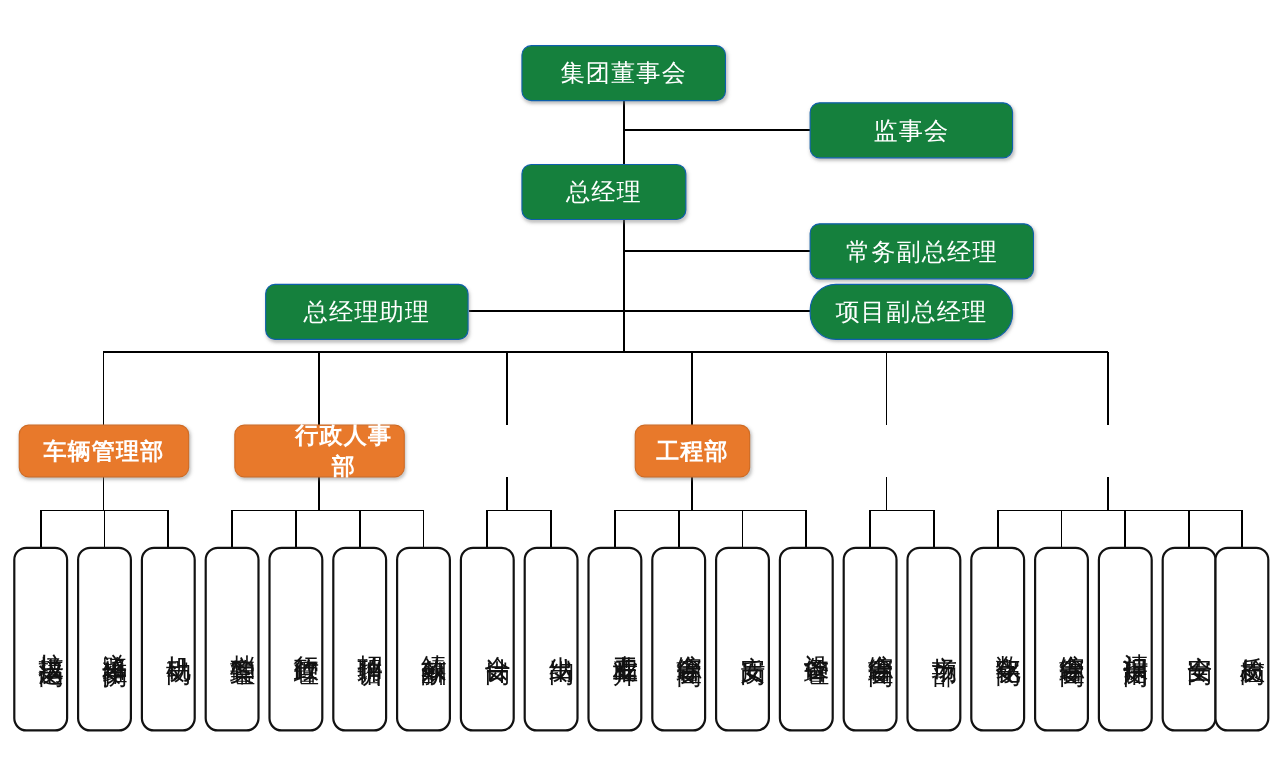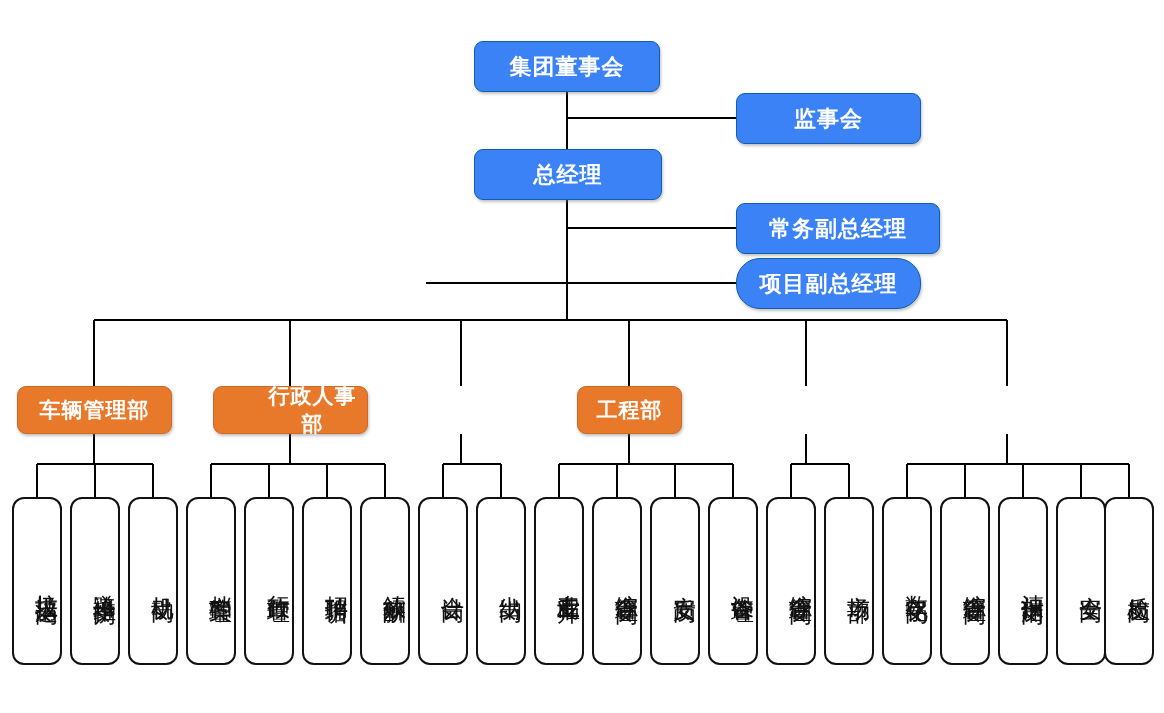--- a/index.html
+++ b/index.html
@@ -28,26 +28,26 @@
     position: absolute;
     box-sizing: border-box;
     display: flex;
     align-items: center;
     justify-content: center;
     text-align: center;
     z-index: 2;
   }
   
   .node.blue {
-    background: #3b82f6;
+    background: #15803d;
     border: 1px solid #0E5FAC;
     border-radius: 9px;
     color: #ffffff;
     font-size: 22px;
-    font-weight: 700;
+    font-weight: 400;
     letter-spacing: 1px;
     box-shadow: 1px 2px 3px rgba(120,120,120,0.45);
   }
   
   .node.orange {
     background: #E8792B;
     border: 1px solid #D06A22;
     border-radius: 9px;
     color: #ffffff;
     font-size: 21px;
@@ -142,22 +142,23 @@
       <line x1="907" y1="464" x2="907" y2="497"></line>
       <line x1="965" y1="464" x2="965" y2="497"></line>
       <line x1="1023" y1="464" x2="1023" y2="497"></line>
       <line x1="1081" y1="464" x2="1081" y2="497"></line>
       <line x1="1129" y1="464" x2="1129" y2="497"></line>
     </g>
   </svg>
 
   <div class="node blue" style="left:474px;top:41px;width:186px;height:51px;">集团董事会</div>
   <div class="node blue" style="left:736px;top:93px;width:185px;height:51px;">监事会</div>
-  <div class="node blue" style="left:474px;top:149px;width:188px;height:51px;">总经理</div>
+  <div class="node blue" style="left:474px;top:149px;width:150px;height:51px;">总经理</div>
   <div class="node blue" style="left:736px;top:203px;width:204px;height:51px;">常务副总经理</div>
+  <div class="node blue" style="left:241px;top:258px;width:185px;height:51px;">总经理助理</div>
   <div class="node blue" style="left:736px;top:258px;width:185px;height:51px;border-radius:24px;">项目副总经理</div>
 
   <div class="node orange" style="left:17px;top:386px;width:155px;height:48px;">车辆管理部</div>
   <div class="node orange" style="left:213px;top:386px;width:155px;height:48px;padding-left:44px;">行政人事部</div>
   <div class="node orange" style="left:577px;top:386px;width:105px;height:48px;">工程部</div>
 
   <div class="node leaf" style="left:12px;top:497px;width:50px;height:168px;">
       <span class="leaf-text">垃圾清运岗</span>
     </div>
   <div class="node leaf" style="left:70px;top:497px;width:50px;height:168px;">

